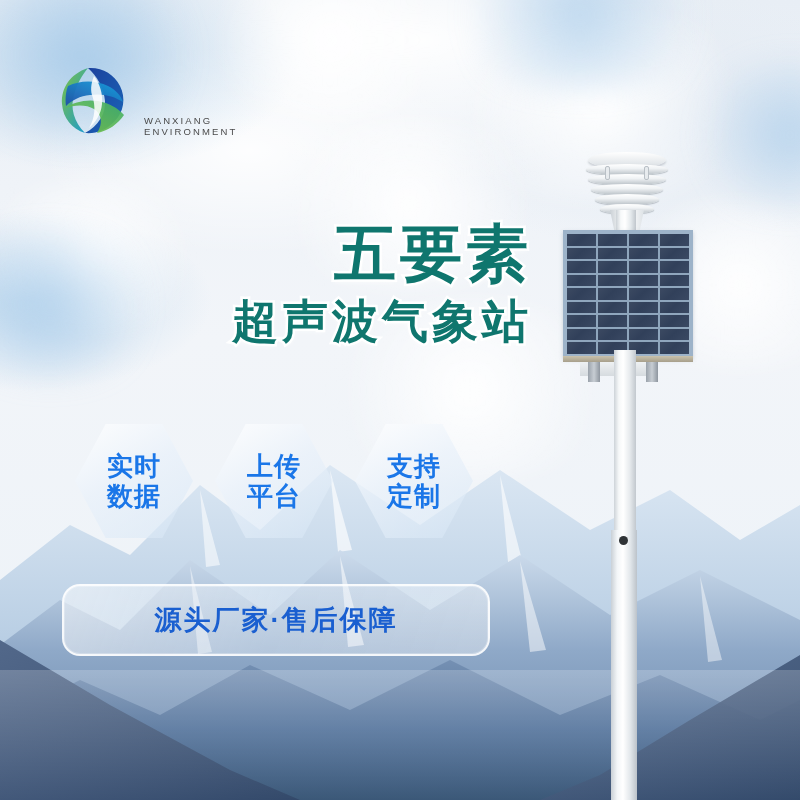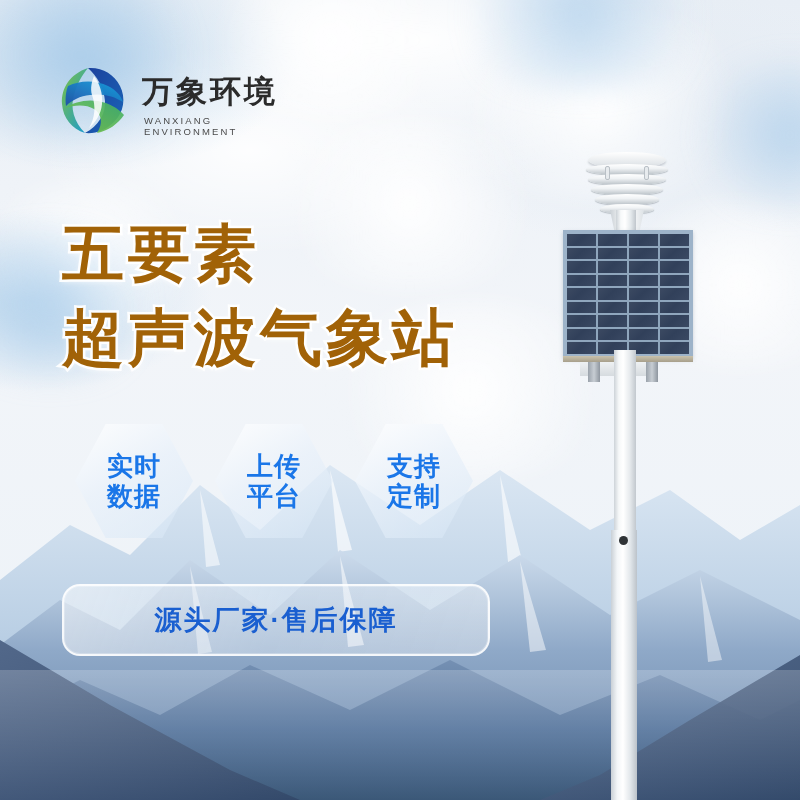--- a/index.html
+++ b/index.html
@@ -48,28 +48,29 @@
     font-family:"Liberation Sans", sans-serif; line-height:1;
   }
   .logo-en {
     position:absolute; left:86px; top:53px;
     font-size:9.5px; letter-spacing:2.1px; color:#4a4a4a; font-weight:400;
   }
 
   
   .headline { position:absolute; left:62px; top:222px; width:470px; }
   .hl-line {
-    color:#a16207; font-weight:900; line-height:1.04;
+    color:#0f766e; font-weight:900; line-height:1.04;
     letter-spacing:4px;
     -webkit-text-stroke:5px rgba(255,255,255,.92);
     paint-order:stroke fill;
     text-shadow:0 2px 6px rgba(255,255,255,.8);
+    text-align:right;
   }
   .hl1 { font-size:62px; }
-  .hl2 { font-size:62px; margin-top:20px;font-family:Liberation Serif, serif; }
+  .hl2 { font-size:46px; margin-top:12px;font-family:Liberation Serif, serif; }
 
   
   .hexrow { position:absolute; left:75px; top:424px; width:400px; height:114px; }
   .hex {
     position:absolute; width:118px; height:114px;
     clip-path:polygon(26% 0%, 74% 0%, 100% 50%, 74% 100%, 26% 100%, 0% 50%);
     background:linear-gradient(150deg, rgba(255,255,255,.82) 0%, rgba(233,241,250,.72) 45%, rgba(214,230,245,.6) 100%);
     display:flex; flex-direction:column; align-items:center; justify-content:center;
   }
   .hex span {
@@ -358,21 +359,20 @@
       <path d="M30,4 C12,10 3,24 4,40 C5,54 14,65 27,69 C16,58 12,44 16,31 C19,20 24,11 30,4 Z" fill="url(#sw1)"></path>
 
       <path d="M30,4 C44,3 56,10 62,22 C68,34 66,48 56,58 C48,66 38,70 27,69 C40,62 48,50 47,37 C46,24 39,12 30,4 Z" fill="url(#sw2)"></path>
 
       <path d="M10,22 C22,16 38,16 50,22 C58,26 63,32 65,38 C56,32 44,29 32,31 C22,32 14,36 8,42 C7,34 8,27 10,22 Z" fill="url(#sw3)" opacity=".95"></path>
 
       <path d="M7,44 C16,38 28,35 40,37 C51,39 60,44 66,51 C60,60 50,67 39,69 C45,60 44,50 36,45 C28,40 16,41 7,44 Z" fill="url(#sw4)" opacity=".92"></path>
 
       <path d="M36,12 C42,20 45,30 44,40 C43,50 38,58 31,64 C37,54 38,42 34,31 C32,24 34,17 36,12 Z" fill="#ffffff" opacity=".85"></path>
     </svg>
-    <div class="logo-cn">万象环境</div>
     <div class="logo-en">WANXIANG ENVIRONMENT</div>
   </div>
 
   <div class="headline">
     <div class="hl-line hl1">五要素</div>
     <div class="hl-line hl2">超声波气象站</div>
   </div>
 
   <div class="hexrow">
     <div class="hex hex-1">

